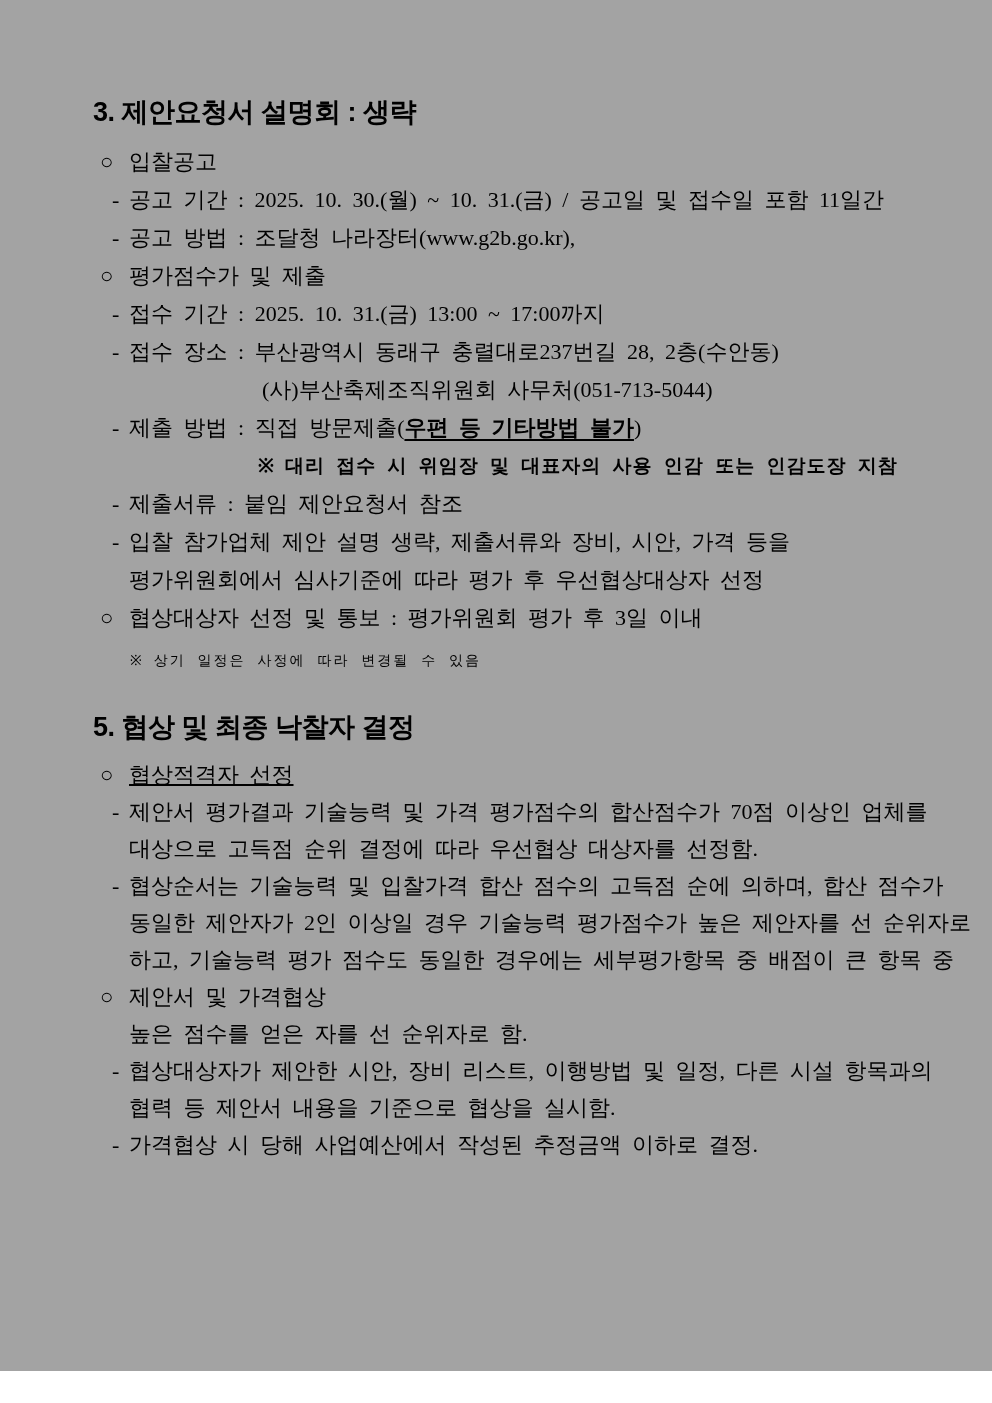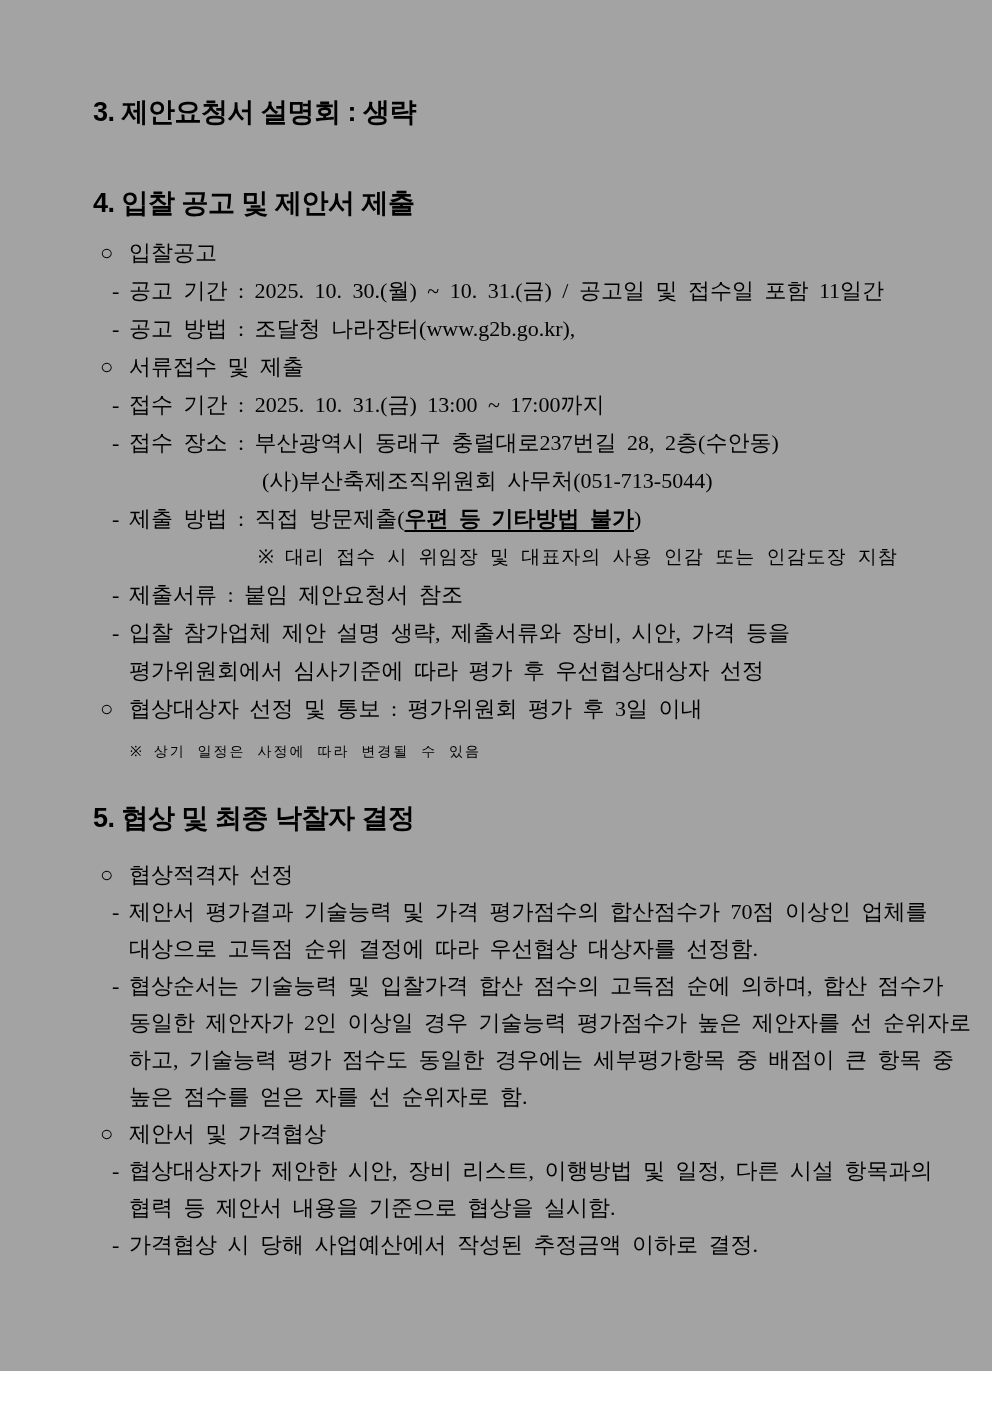--- a/index.html
+++ b/index.html
@@ -34,37 +34,37 @@
   .line {
     font-family: "Liberation Serif", serif;
     font-size: 22px;
     line-height: 38px;
     word-spacing: 5px;
     white-space: nowrap;
   }
   .sec5 .line { line-height: 37px; }
 
   .first-item { margin-top: 11px; }
-  .sec5-first { margin-top: 18px; }
+  .sec5-first { margin-top: 9px; text-decoration: underline; }
 
   
   .circle-line { padding-left: 100px; }
   .circle-line .marker { display: inline-block; width: 29px; }
   .dash-line { padding-left: 112px; }
   .dash-line .marker { display: inline-block; width: 17px; }
   .cont { padding-left: 129px; }
   .cont-deep { padding-left: 262px; }
 
   .b  { font-weight: 400; }
   .bu { font-weight: 700; text-decoration: underline; text-underline-offset: 4px; }
 
   
   .note-deep {
     font-family: "Liberation Sans", sans-serif;
-    font-weight: 400;
+    font-weight: 700;
     font-size: 19px;
     line-height: 38px;
     padding-left: 258px;
     letter-spacing: 1px;
     word-spacing: 5px;
     white-space: nowrap;
   }
   .note-shallow {
     font-family: "Liberation Sans", sans-serif;
     font-weight: 400;
@@ -78,37 +78,36 @@
   }
   .note-deep .marker, .note-shallow .marker { margin-right: 10px; }
 </style>
 </head>
 <body>
 
 <div class="page">
 
   <div id="h3" class="heading">3. 제안요청서 설명회 : 생략</div>
 
-  <div id="h4" class="heading">4. 입찰 공고 및 제안서 제출</div>
 
   <div class="line circle-line first-item">
     <span class="marker">○</span><span>입찰공고</span>
   </div>
 
   <div class="line dash-line">
     <span class="marker">-</span><span>공고 기간 : 2025. 10. 30.(월) ~ 10. 31.(금) / 공고일 및 접수일 포함 11일간</span>
   </div>
 
   <div class="line dash-line">
     <span class="marker">-</span><span>공고 방법 : 조달청 나라장터(www.g2b.go.kr),</span>
   </div>
 
 
   <div class="line circle-line">
-    <span class="marker">○</span><span>서류접수 및 제출</span>
+    <span class="marker">○</span><span>평가점수가 및 제출</span>
   </div>
 
   <div class="line dash-line">
     <span class="marker">-</span><span>접수 기간 : </span><span class="b">2025. 10. 31.(금) 13:00 ~ 17:00까지</span>
   </div>
 
   <div class="line dash-line">
     <span class="marker">-</span><span>접수 장소 : 부산광역시 동래구 충렬대로237번길 28, 2층(수안동)</span>
   </div>
 
@@ -166,26 +165,26 @@
     </div>
 
     <div class="line cont">
       <span>동일한 제안자가 2인 이상일 경우 기술능력 평가점수가 높은 제안자를 선 순위자로</span>
     </div>
 
     <div class="line cont">
       <span>하고, 기술능력 평가 점수도 동일한 경우에는 세부평가항목 중 배점이 큰 항목 중</span>
     </div>
 
+    <div class="line circle-line">
+      <span class="marker">○</span><span>제안서 및 가격협상</span>
+    </div>
+
     <div class="line cont">
       <span>높은 점수를 얻은 자를 선 순위자로 함.</span>
-    </div>
-
-    <div class="line circle-line">
-      <span class="marker">○</span><span>제안서 및 가격협상</span>
     </div>
 
     <div class="line dash-line">
       <span class="marker">-</span><span>협상대상자가 제안한 시안, 장비 리스트, 이행방법 및 일정, 다른 시설 항목과의</span>
     </div>
 
     <div class="line cont">
       <span>협력 등 제안서 내용을 기준으로 협상을 실시함.</span>
     </div>
 

